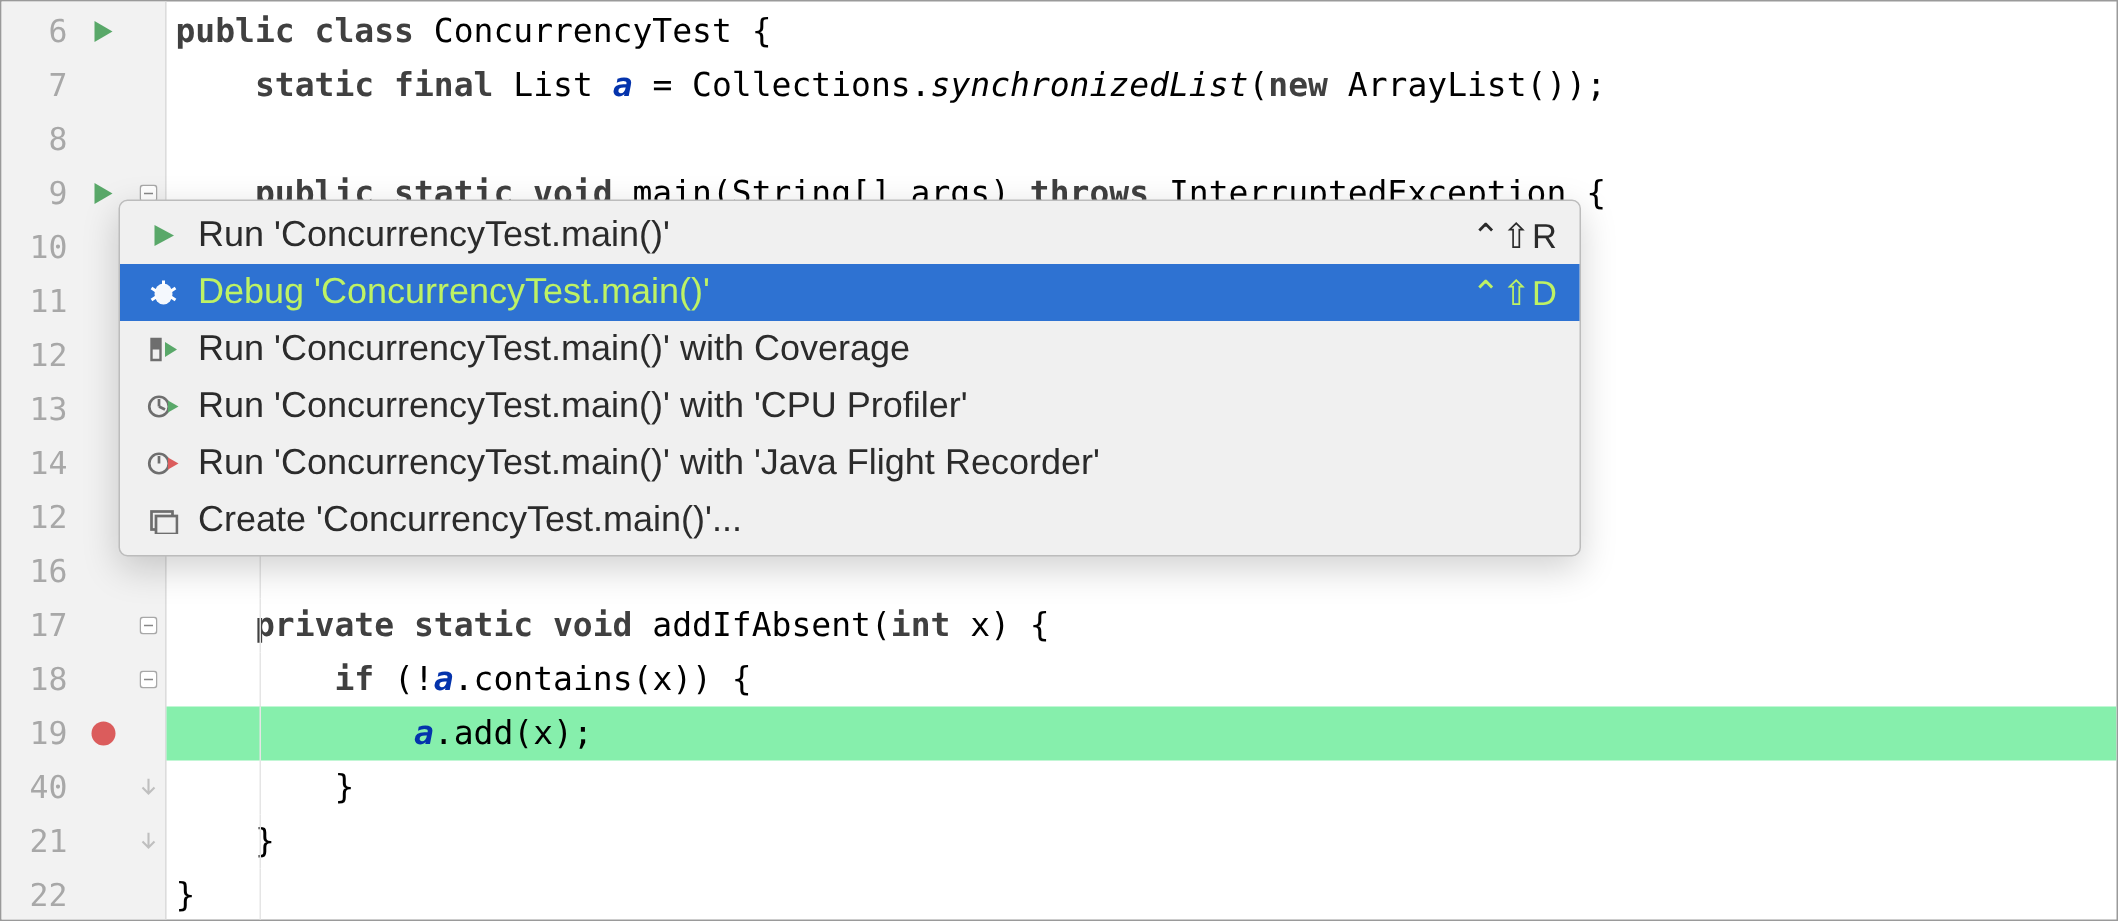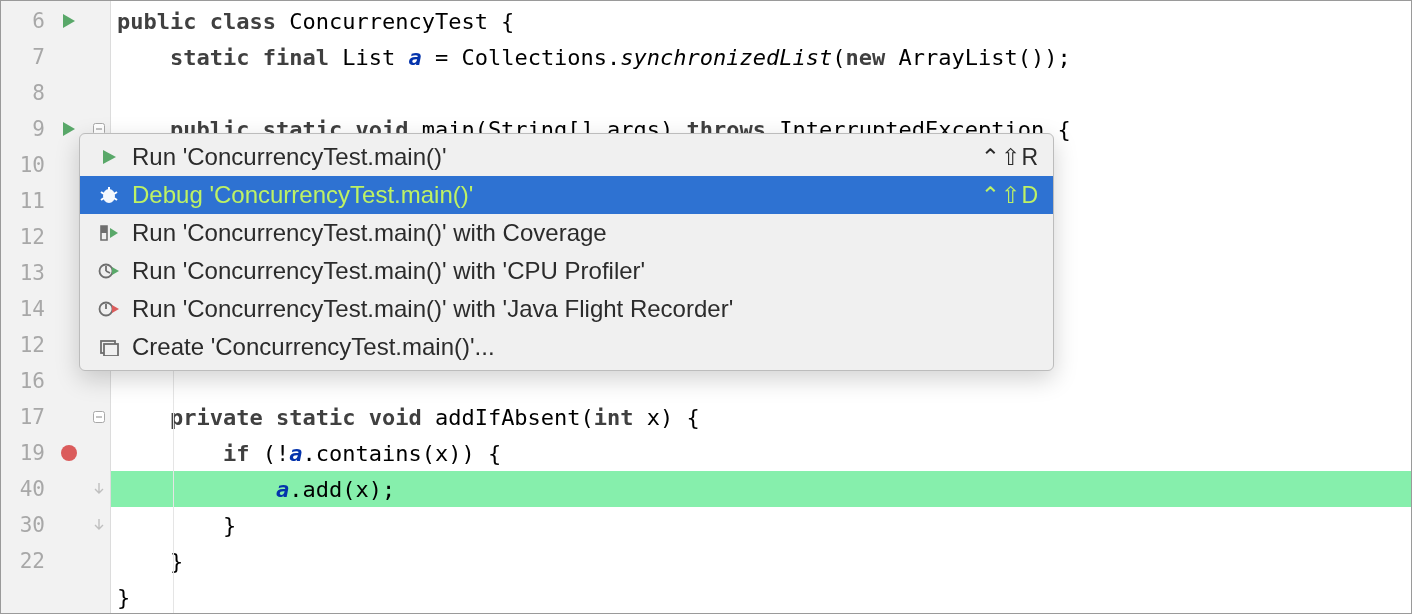--- a/index.html
+++ b/index.html
@@ -199,39 +199,49 @@
         <div class="line-num">17</div>
         <div class="gutter-icon"></div>
         <div class="fold-col">
           <svg width="12" height="12" viewBox="0 0 12 12">
             <rect x="0.5" y="0.5" width="11" height="11" rx="2" fill="#fff" stroke="#a8a8a8"></rect>
             <line x1="3" y1="6" x2="9" y2="6" stroke="#888"></line>
           </svg>
         </div>
       </div>
       <div class="gutter-row">
+        <div class="line-num">18</div>
+        <div class="gutter-icon"></div>
+        <div class="fold-col">
+          <svg width="12" height="12" viewBox="0 0 12 12">
+            <rect x="0.5" y="0.5" width="11" height="11" rx="2" fill="#fff" stroke="#a8a8a8"></rect>
+            <line x1="3" y1="6" x2="9" y2="6" stroke="#888"></line>
+          </svg>
+        </div>
+      </div>
+      <div class="gutter-row">
         <div class="line-num">19</div>
         <div class="gutter-icon">
           <svg width="18" height="18">
             <circle cx="9" cy="9" r="8" fill="#db5c5c"></circle>
           </svg>
         </div>
         <div class="fold-col"></div>
       </div>
       <div class="gutter-row">
         <div class="line-num">40</div>
         <div class="gutter-icon"></div>
         <div class="fold-col">
           <svg width="12" height="12" viewBox="0 0 12 12">
             <path d="M6 0 V9 M2 6 L6 10 L10 6" fill="none" stroke="#bfbfbf" stroke-width="1.4"></path>
           </svg>
         </div>
       </div>
       <div class="gutter-row">
-        <div class="line-num">30</div>
+        <div class="line-num">21</div>
         <div class="gutter-icon"></div>
         <div class="fold-col">
           <svg width="12" height="12" viewBox="0 0 12 12">
             <path d="M6 0 V9 M2 6 L6 10 L10 6" fill="none" stroke="#bfbfbf" stroke-width="1.4"></path>
           </svg>
         </div>
       </div>
       <div class="gutter-row">
         <div class="line-num">22</div>
         <div class="gutter-icon"></div>

